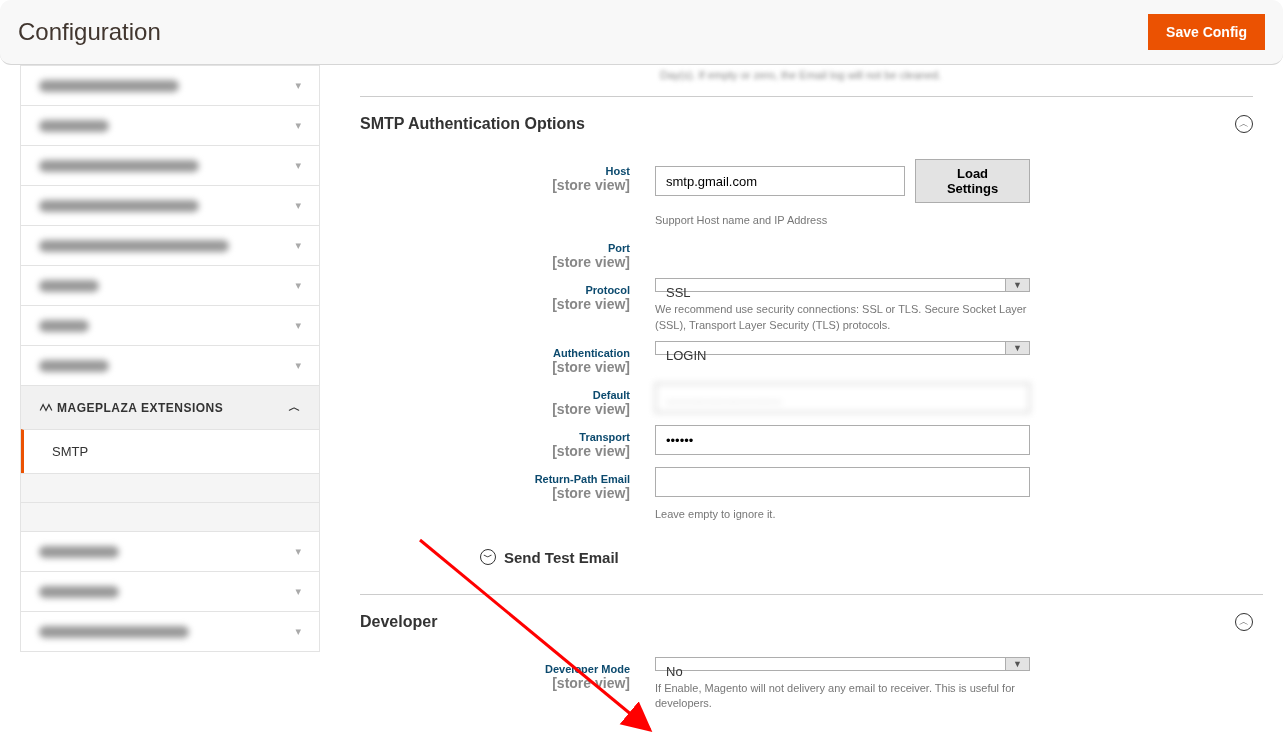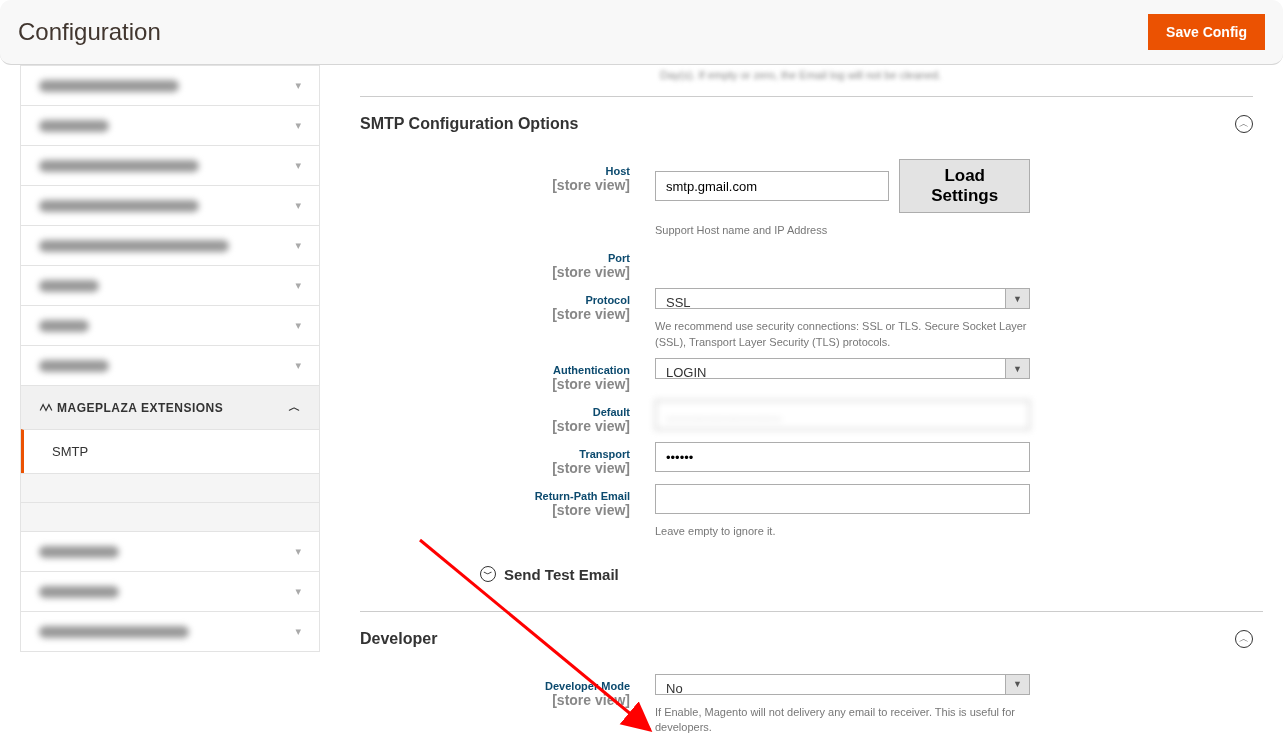--- a/index.html
+++ b/index.html
@@ -155,21 +155,21 @@
 .field-value-col input[type=text],
 .field-value-col input[type=password] {
   height: 30px;
   padding: 0 10px;
   border: 1px solid #adadad;
   font-size: 13px;
   width: 100%;
 }
 .field-value-col .select-wrap {
   display: flex;
-  height: 21px;
+  height: 14px;
   border: 1px solid #adadad;
 }
 .field-value-col .select-val {
   flex: 1;
   padding: 0 10px;
   line-height: 28px;
   font-size: 13px;
 }
 .field-value-col .select-btn {
   width: 24px;
@@ -187,21 +187,21 @@
   margin-top: 10px;
   line-height: 1.4;
 }
 .field-side {
   margin-left: 10px;
 }
 .btn-secondary {
   background: #e3e3e3;
   border: 1px solid #adadad;
   padding: 6px 16px;
-  font-size: 17px;
+  font-size: 13px;
   cursor: pointer;
   font-weight: 600;
 }
 .row-input-inline { display: flex; align-items: center; }
 .row-input-inline input { width: 260px !important; }
 .subsection {
   display: flex;
   align-items: center;
   padding: 18px 0 20px 120px;
   gap: 8px;
@@ -309,21 +309,21 @@
     </div>
   </div>
 
   <div class="content content-wrap">
 
     <div class="partial-top">
       <span style="filter:blur(2px)">Day(s). If empty or zero, the Email log will not be cleaned.</span>
     </div>
 
     <div class="section-head">
-      <h2>SMTP Configuration Options</h2>
+      <h2>SMTP Authentication Options</h2>
       <span class="collapse-ic">︿</span>
     </div>
 
     <div class="field-row">
       <div class="field-label-col">
         <label>Host</label>
         <span class="scope">[store view]</span>
       </div>
       <div class="field-value-col">
         <div class="row-input-inline">

